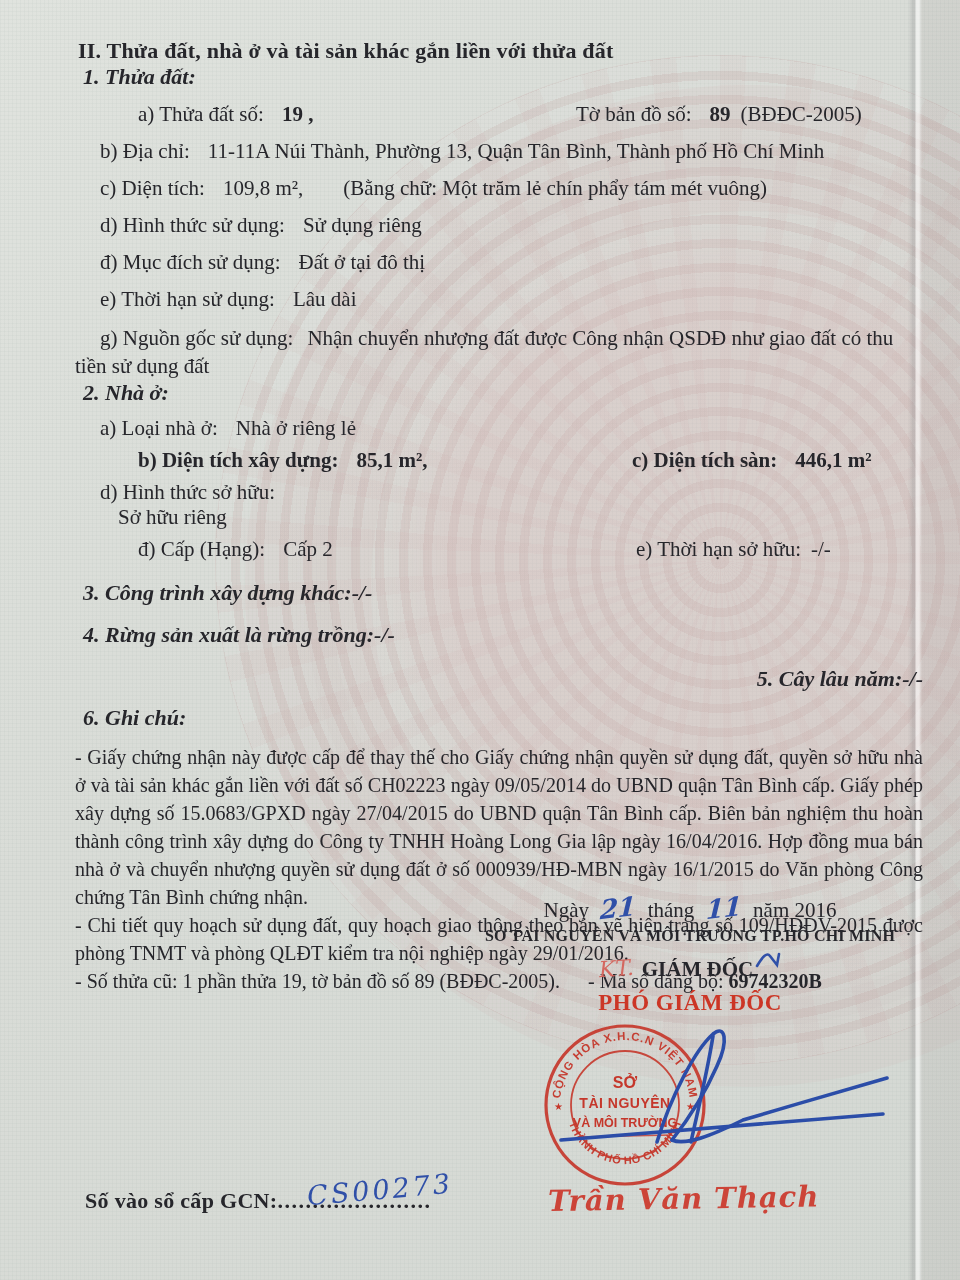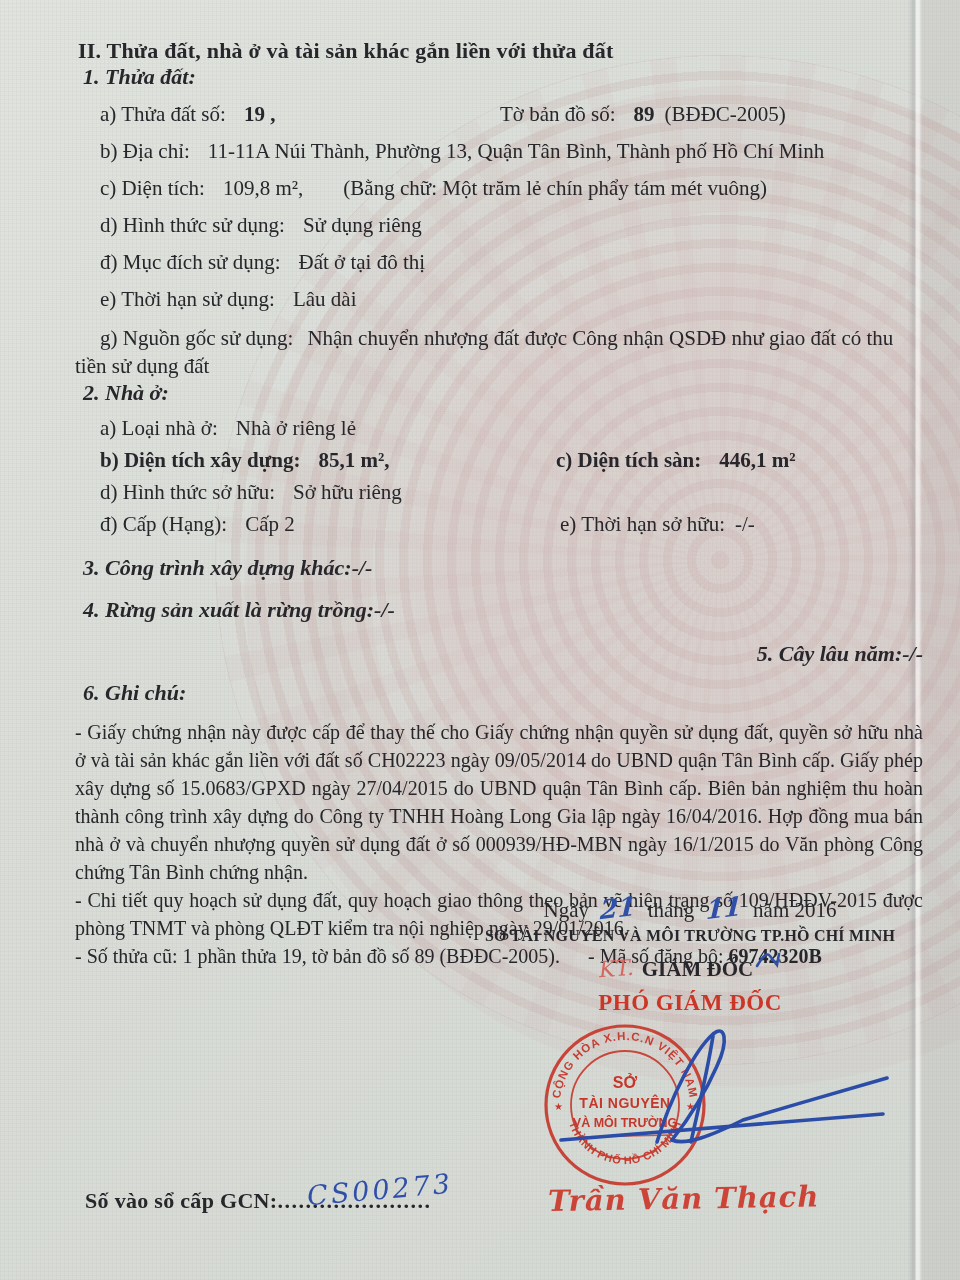--- a/index.html
+++ b/index.html
@@ -38,21 +38,21 @@
        rgba(255,255,255,0.55) 16px 19px, rgba(150,140,138,0.12) 22px 60px);
   }
   .content{position:absolute;left:75px;top:38px;width:848px;}
   .title{font-size:22px;font-weight:bold;margin:0 0 0 3px;letter-spacing:0.2px;}
   h2.sec{font-size:22px;font-weight:bold;font-style:italic;margin:0 0 0 8px;}
   .m-t1{margin-top:24px;} .m-t2{margin-top:22px;}
   .row{margin:12px 0 0 25px;font-size:21px;display:flex;}
   .row .lbl{white-space:pre;}
   .row .val{margin-left:18px;white-space:pre;}
   .bold{font-weight:bold;}
-  .col-l{display:flex;}
+  .col-l{display:flex;margin-left:38px;}
   .w400{width:400px;} .w456{width:456px;} .w460{width:460px;}
   .origin{margin:12px 0 0 0;font-size:21px;text-indent:25px;line-height:28px;}
   .origin .lbl{font-style:normal;}
   .origin .val{margin-left:14px;}
   .secline{font-size:22px;font-weight:bold;font-style:italic;margin:14px 0 0 8px;}
   .notes{margin:12px 0 0 0;font-size:20px;line-height:28px;text-align:justify;}
   .notes p{margin:0;}
   .lastnote{margin-top:0;font-size:20px;line-height:28px;}
   .lastnote .reg-lbl{margin-left:28px;}
   .sign-block{position:absolute;left:420px;top:893px;width:540px;text-align:center;}
@@ -145,21 +145,21 @@
       <div class="col-l w456">
         <span class="lbl">b) Diện tích xây dựng:</span>
         <span class="val">85,1 m²,</span>
       </div>
       <div class="col-l">
         <span class="lbl">c) Diện tích sàn:</span>
         <span class="val">446,1 m²</span>
       </div>
     </div>
 
-    <div class="row" style="margin-top:7px;">
+    <div class="row" style="margin-top:7px;flex-direction:column;">
       <span class="lbl">d) Hình thức sở hữu:</span>
       <span class="val">Sở hữu riêng</span>
     </div>
 
     <div class="row" style="margin-top:7px;">
       <div class="col-l w460">
         <span class="lbl">đ) Cấp (Hạng):</span>
         <span class="val">Cấp 2</span>
       </div>
       <div class="col-l">

